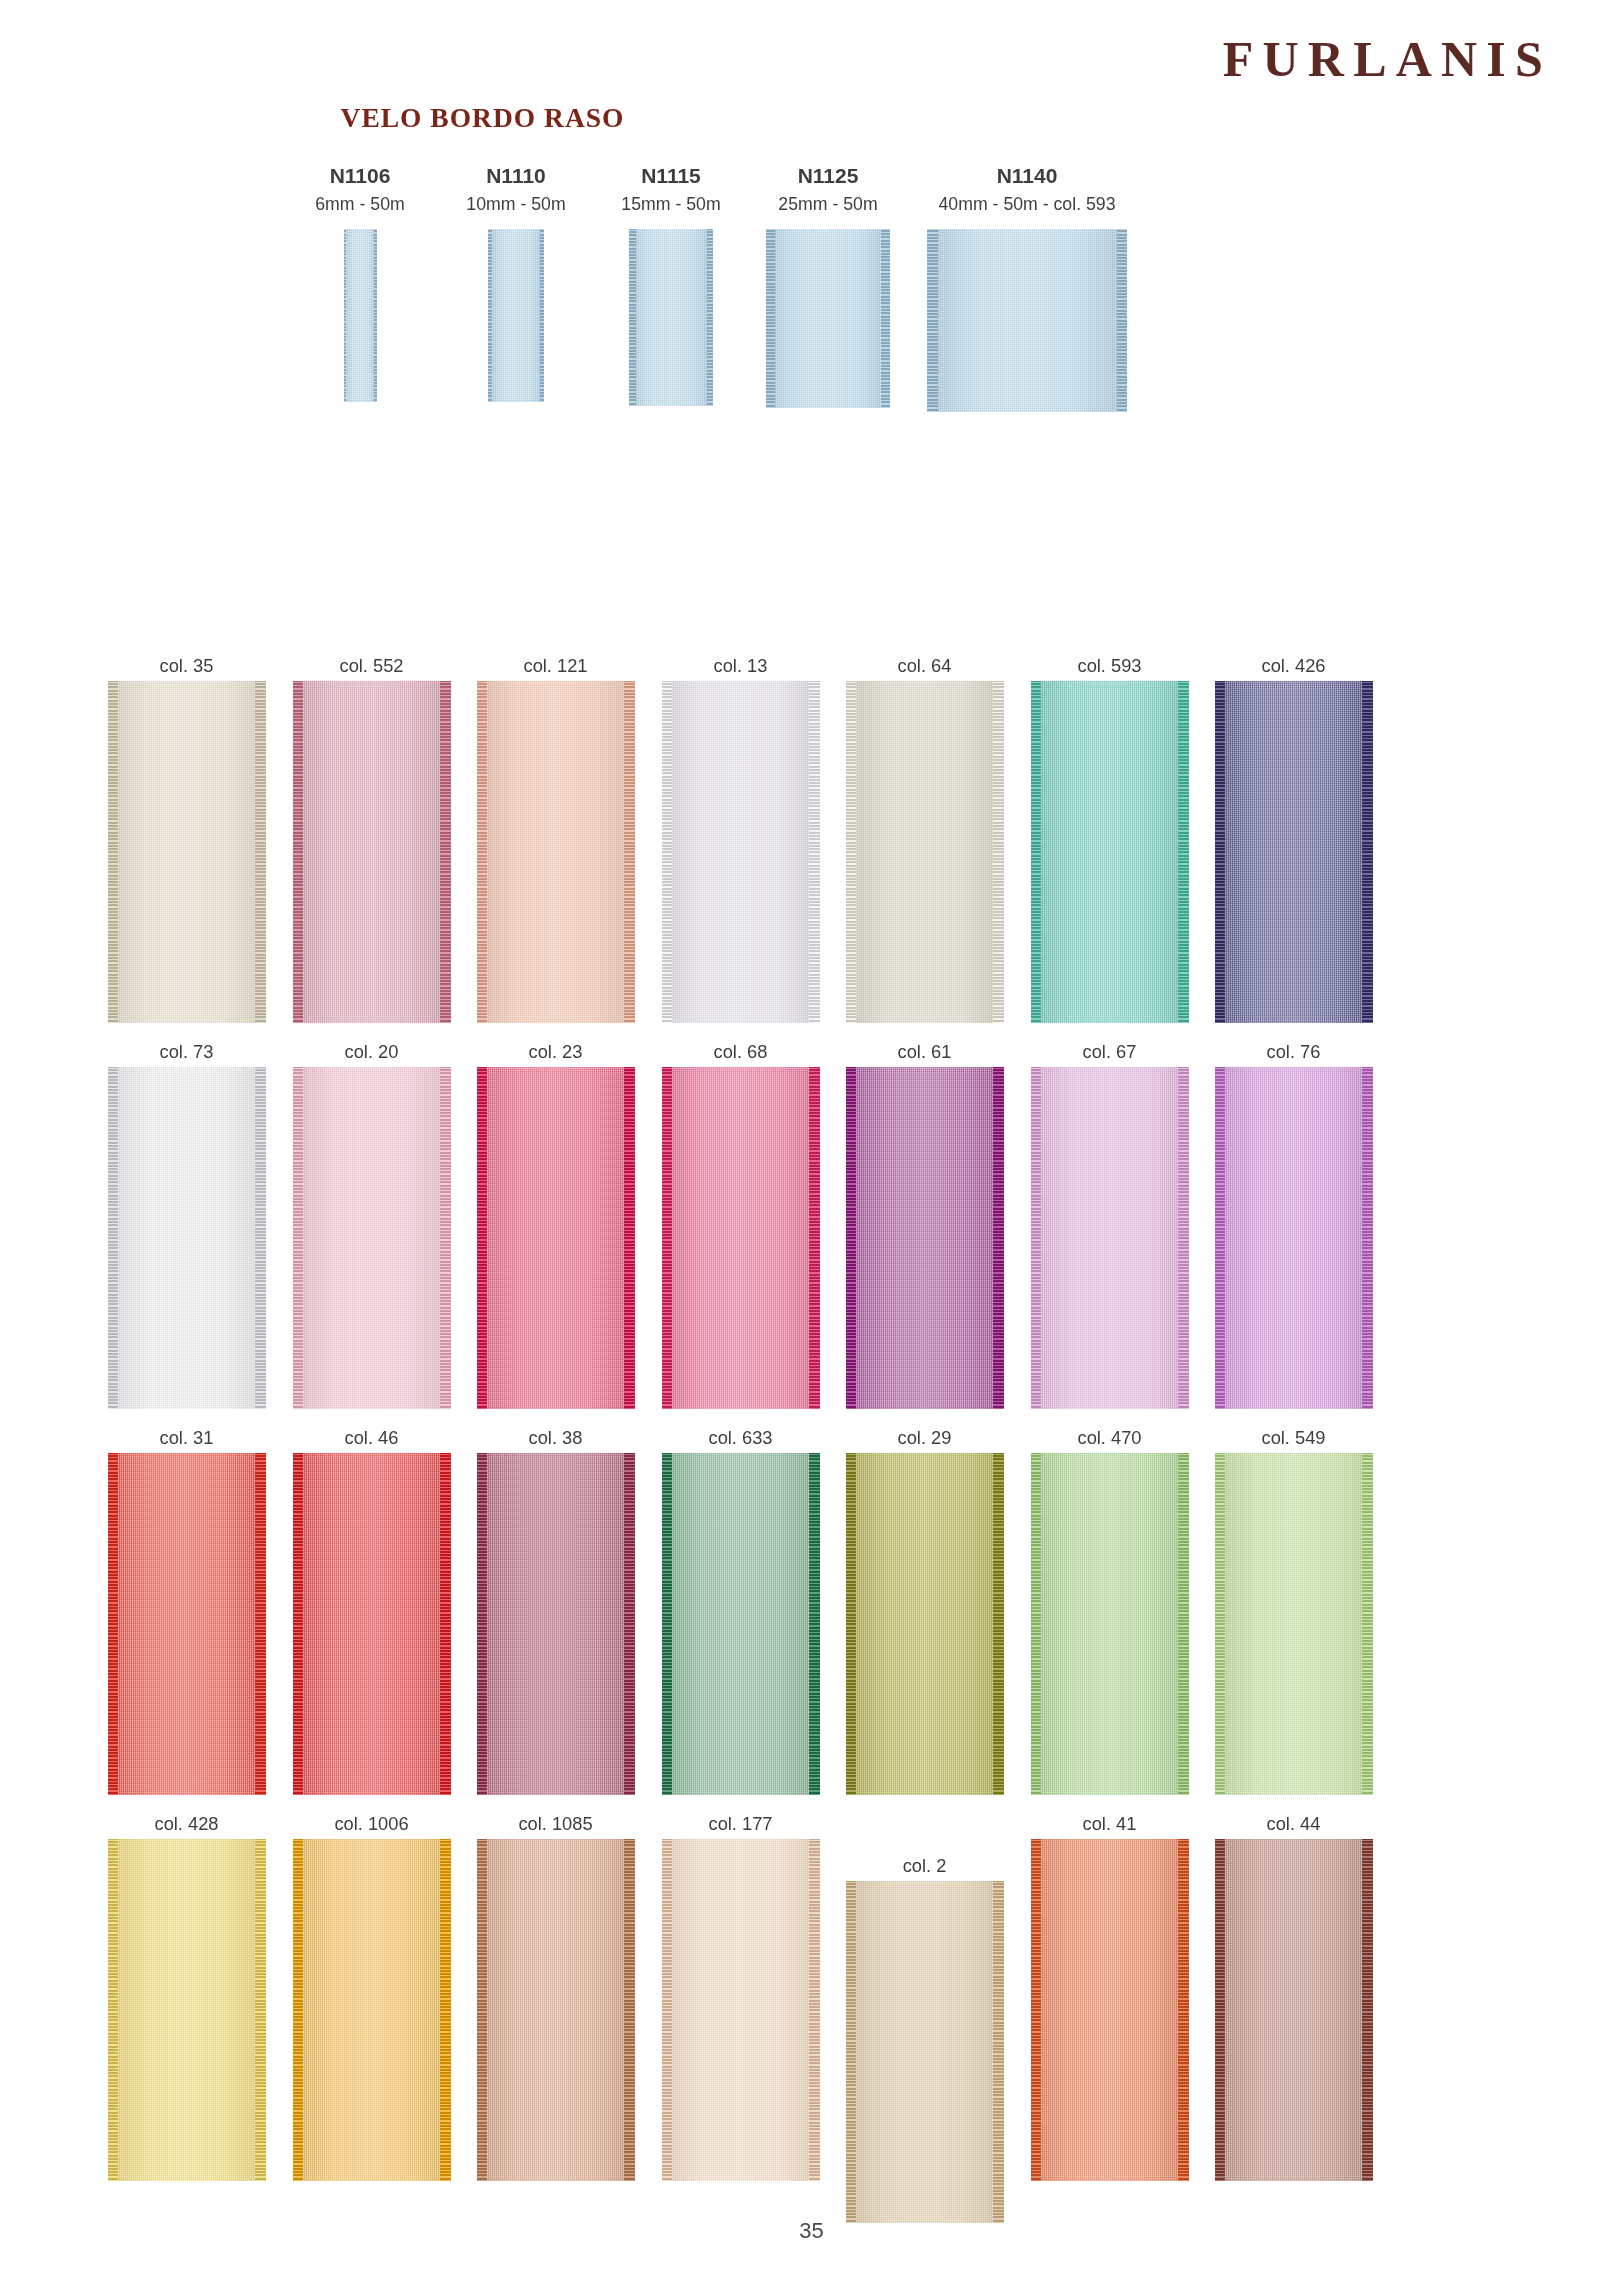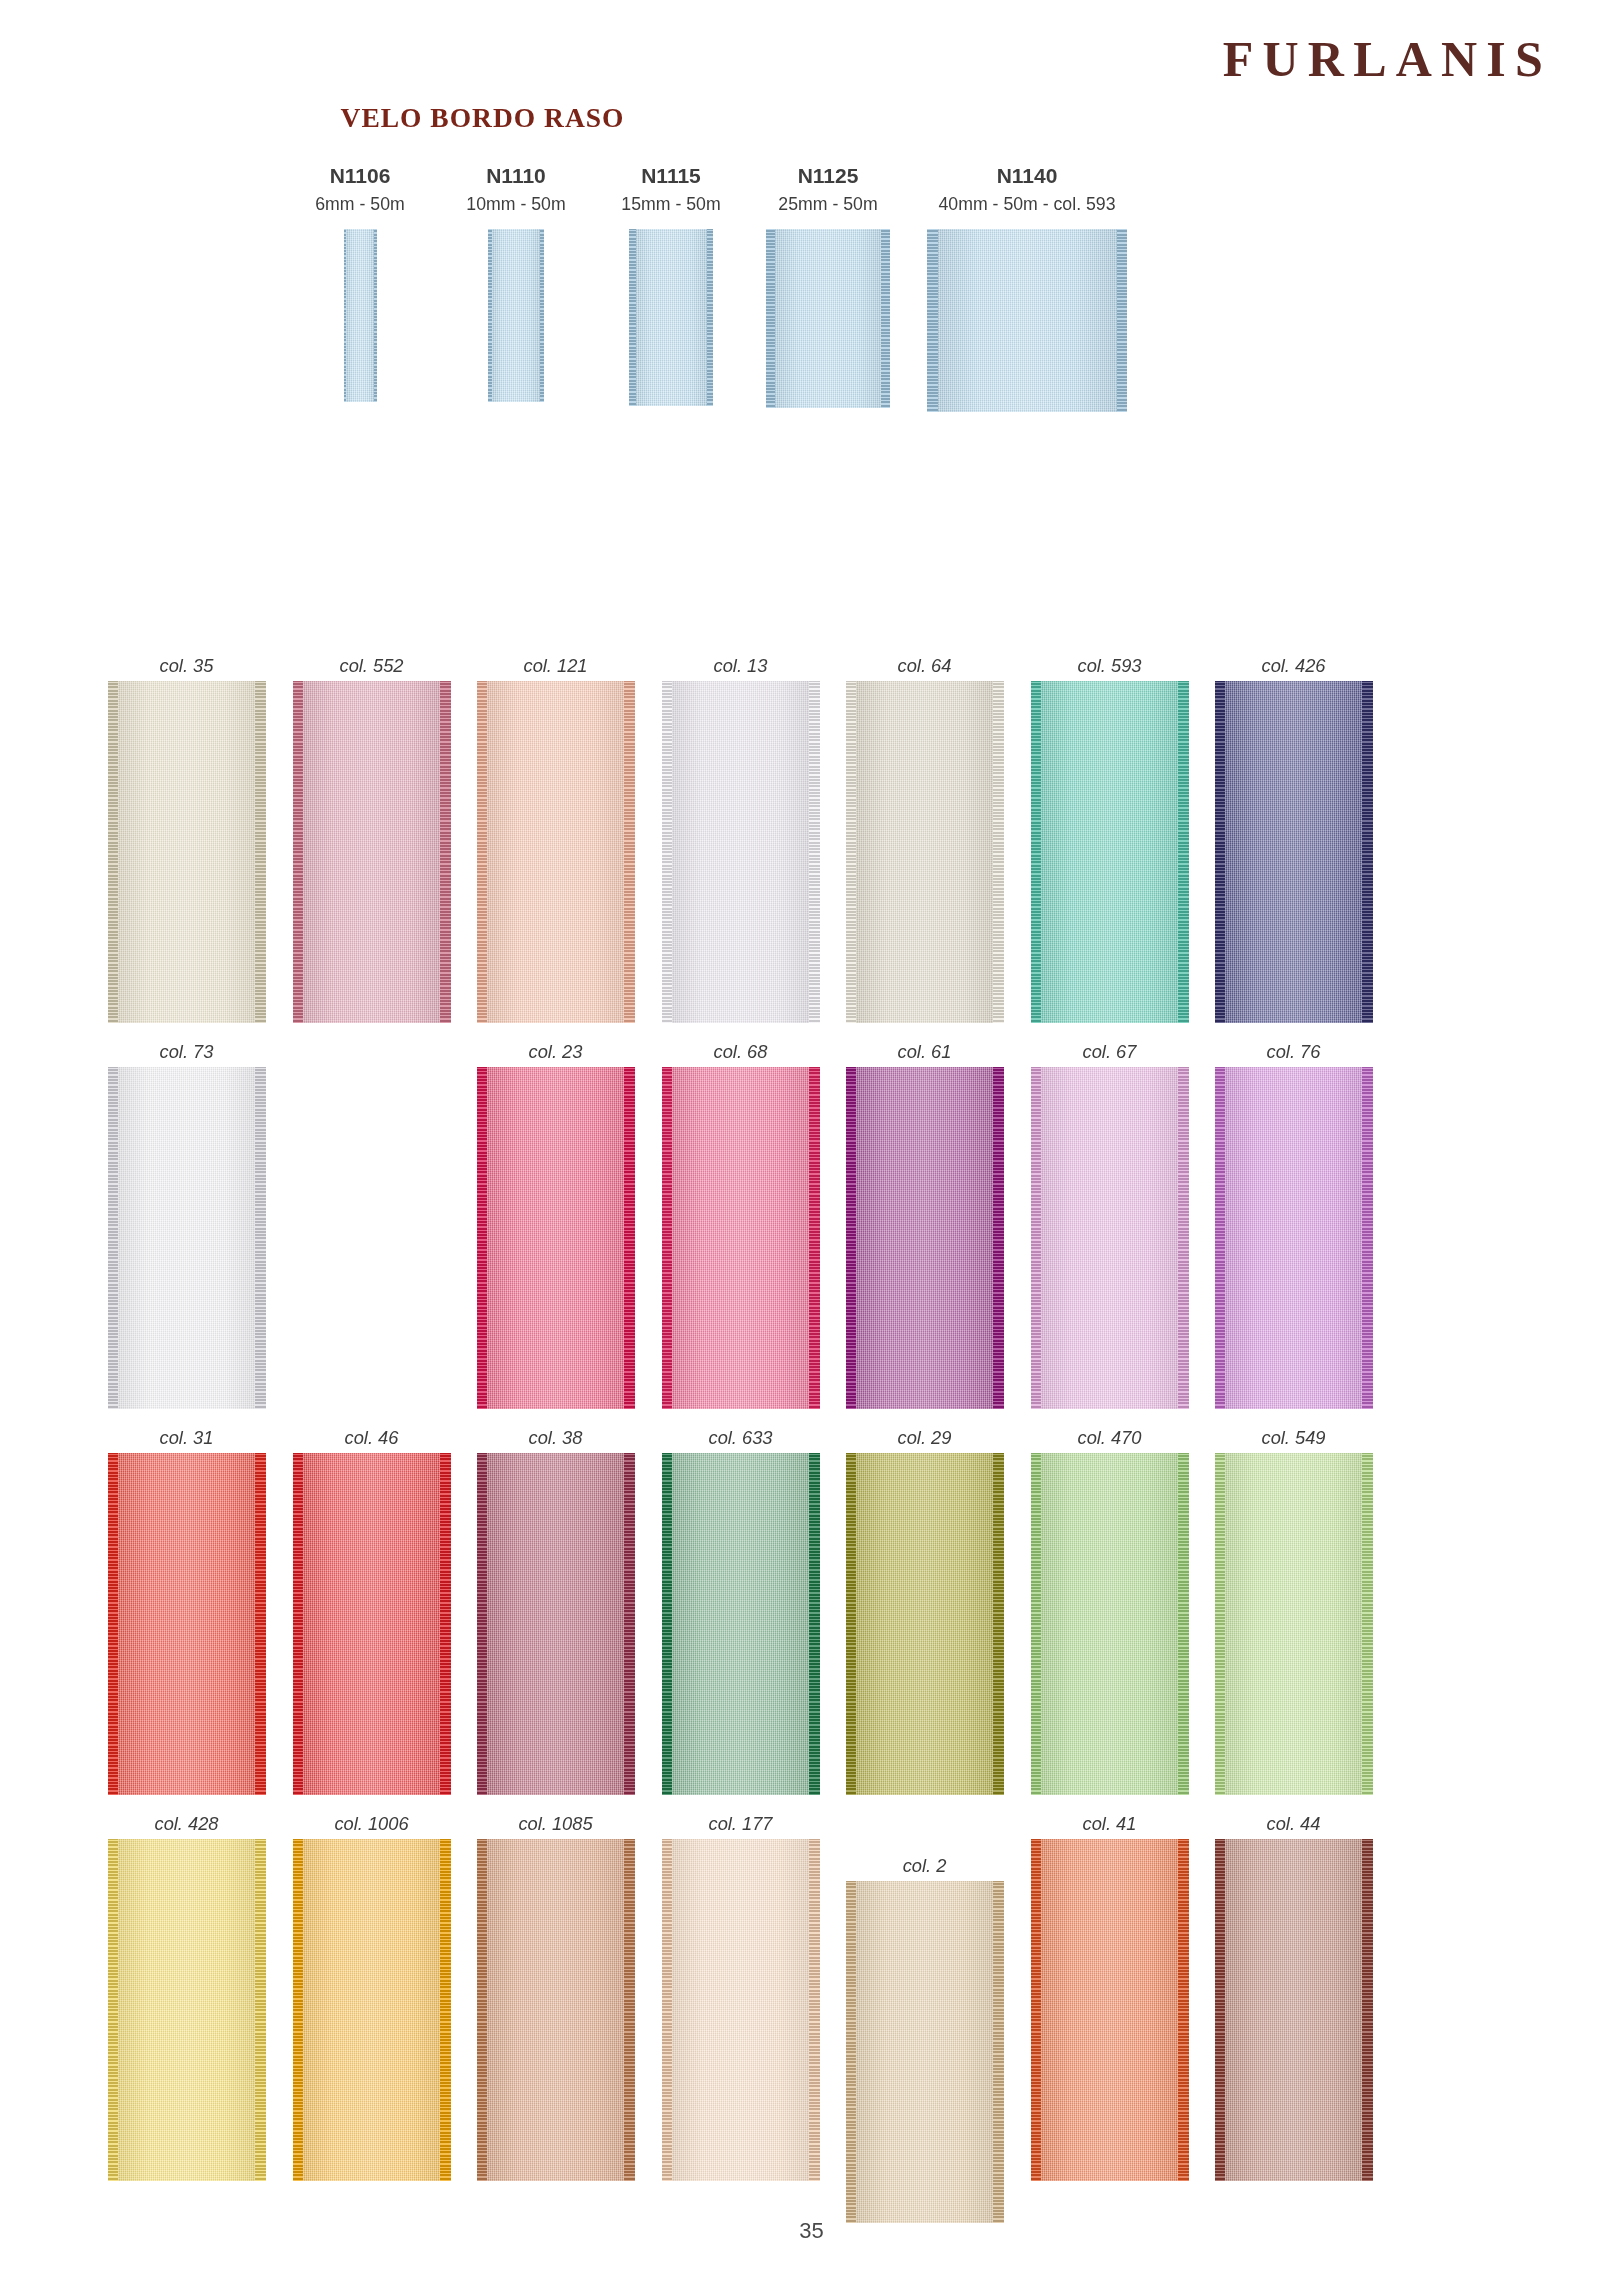--- a/index.html
+++ b/index.html
@@ -125,21 +125,20 @@
   
   #color-grid {
     position: absolute;
     top: 651px;
     left: 98px;
     width: 1427px;
   }
   .color-row {
     position: relative;
     height: 386px;
-    font-style: italic;
   }
   .swatch-cell {
     position: absolute;
     top: 0;
     width: 177px;
   }
   .swatch-label {
     font-size: 18.3px;
     color: #3d3d3d;
     text-align: center;
@@ -318,20 +317,31 @@
         <div class="swatch-label">col. 73</div>
         <div class="swatch-ribbon-holder">
           <div class="ribbon" style="width: 158px; height: 342px; background-color: rgb(241, 241, 244);">
             <div class="weave"></div>
             <div class="sheen"></div>
             <div class="edge left" style="width: 10.5px; background-color: rgb(217, 217, 224);"></div>
             <div class="edge right" style="width: 10.5px; background-color: rgb(217, 217, 224);"></div>
           </div>
         </div>
       </div>
+      <div class="swatch-cell" style="left: 185px; width: 177px;">
+        <div class="swatch-label">col. 20</div>
+        <div class="swatch-ribbon-holder">
+          <div class="ribbon" style="width: 158px; height: 342px; background-color: rgb(248, 198, 212);">
+            <div class="weave"></div>
+            <div class="sheen"></div>
+            <div class="edge left" style="width: 10.5px; background-color: rgb(244, 179, 196);"></div>
+            <div class="edge right" style="width: 10.5px; background-color: rgb(244, 179, 196);"></div>
+          </div>
+        </div>
+      </div>
       <div class="swatch-cell" style="left: 369px; width: 177px;">
         <div class="swatch-label">col. 23</div>
         <div class="swatch-ribbon-holder">
           <div class="ribbon" style="width: 158px; height: 342px; background-color: rgb(238, 95, 131);">
             <div class="weave"></div>
             <div class="sheen"></div>
             <div class="edge left" style="width: 10.5px; background-color: rgb(221, 18, 80);"></div>
             <div class="edge right" style="width: 10.5px; background-color: rgb(221, 18, 80);"></div>
           </div>
         </div>

